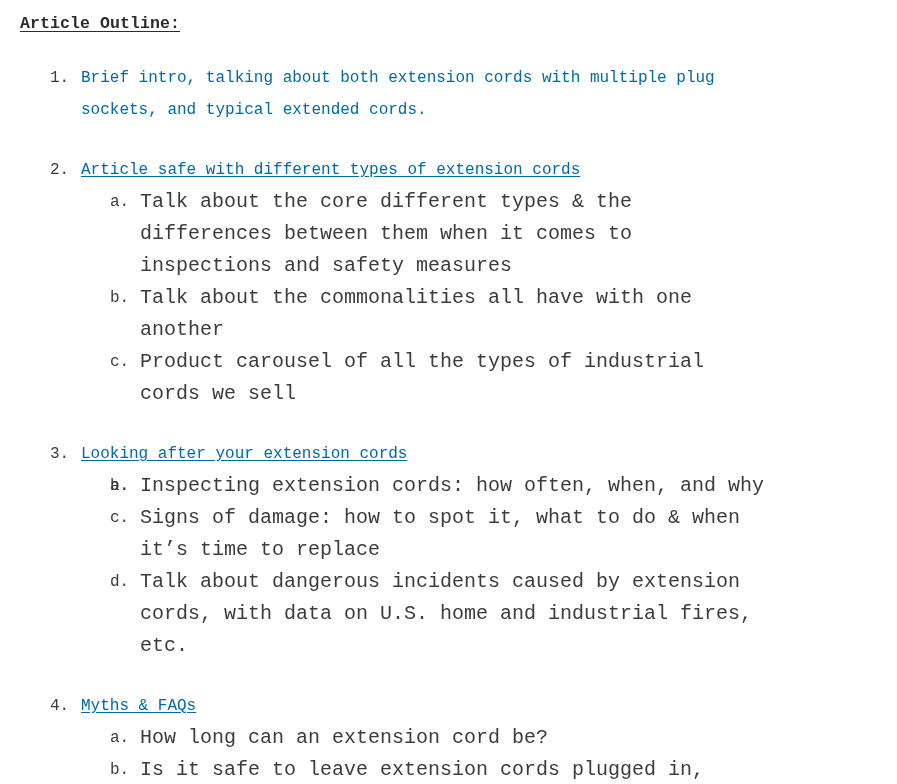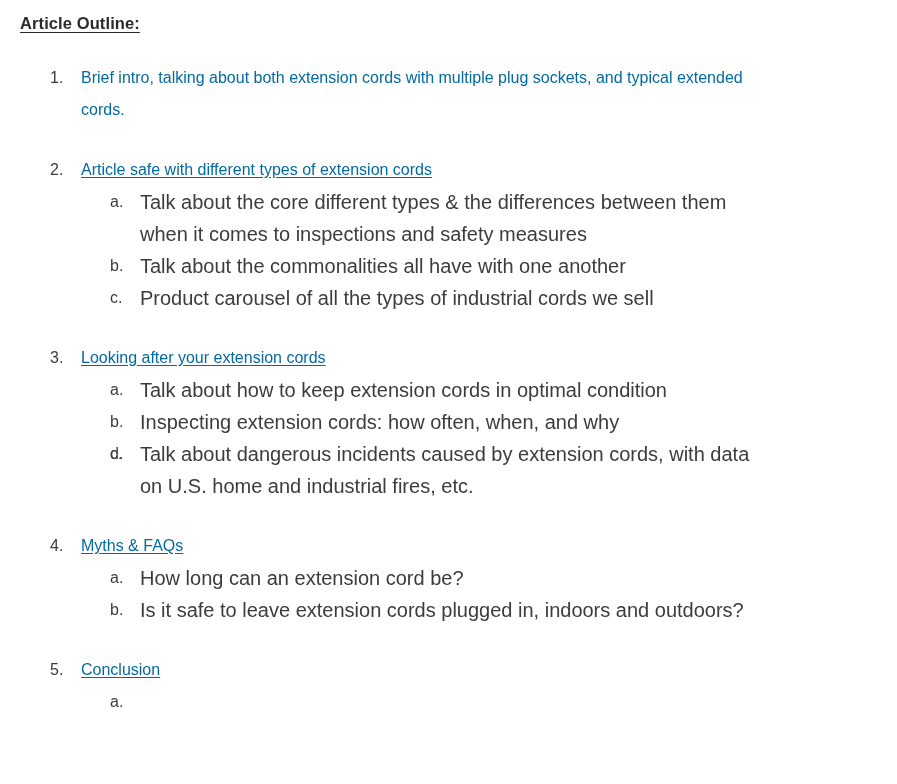--- a/index.html
+++ b/index.html
@@ -17,20 +17,21 @@
     -webkit-font-smoothing: antialiased;
   }
 
   .page {
     position: relative;
     width: 752px;
     height: 784px;
     background: #ffffff;
     box-sizing: border-box;
     padding: 0;
+    font-family: Liberation Mono, monospace;
   }
 
   
   .doc-title {
     position: absolute;
     left: 20px;
     top: 14px;
     font-size: 16.5px;
     font-weight: bold;
     color: #2b2b2b;
@@ -145,28 +146,28 @@
         </div>
       </div>
       <div class="l1-block">
         <div class="l1-item">
           <span class="l1-marker">3.</span>
           <span class="l1-text heading"><span>Looking after your extension cords</span></span>
         </div>
         <div class="l2-list">
           <div class="l2-item">
             <span class="l2-marker">a.</span>
-            <span class="l2-text">Talk about how to keep extension cords in optimal condition</span>
           </div>
           <div class="l2-item">
             <span class="l2-marker">b.</span>
             <span class="l2-text">Inspecting extension cords: how often, when, and why</span>
           </div>
           <div class="l2-item">
             <span class="l2-marker">c.</span>
+            <span class="l2-text">Signs of damage: how to spot it, what to do &amp; when it’s time to replace</span>
           </div>
           <div class="l2-item">
             <span class="l2-marker">d.</span>
             <span class="l2-text">Talk about dangerous incidents caused by extension cords, with data on U.S. home and industrial fires, etc.</span>
           </div>
         </div>
       </div>
       <div class="l1-block">
         <div class="l1-item">
           <span class="l1-marker">4.</span>

